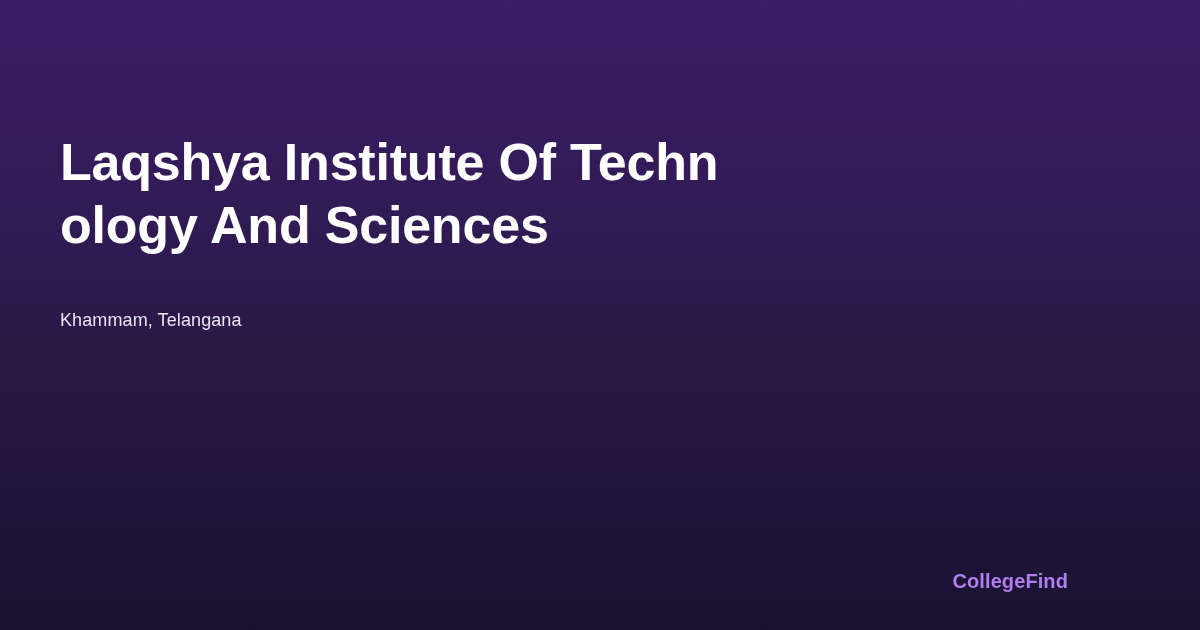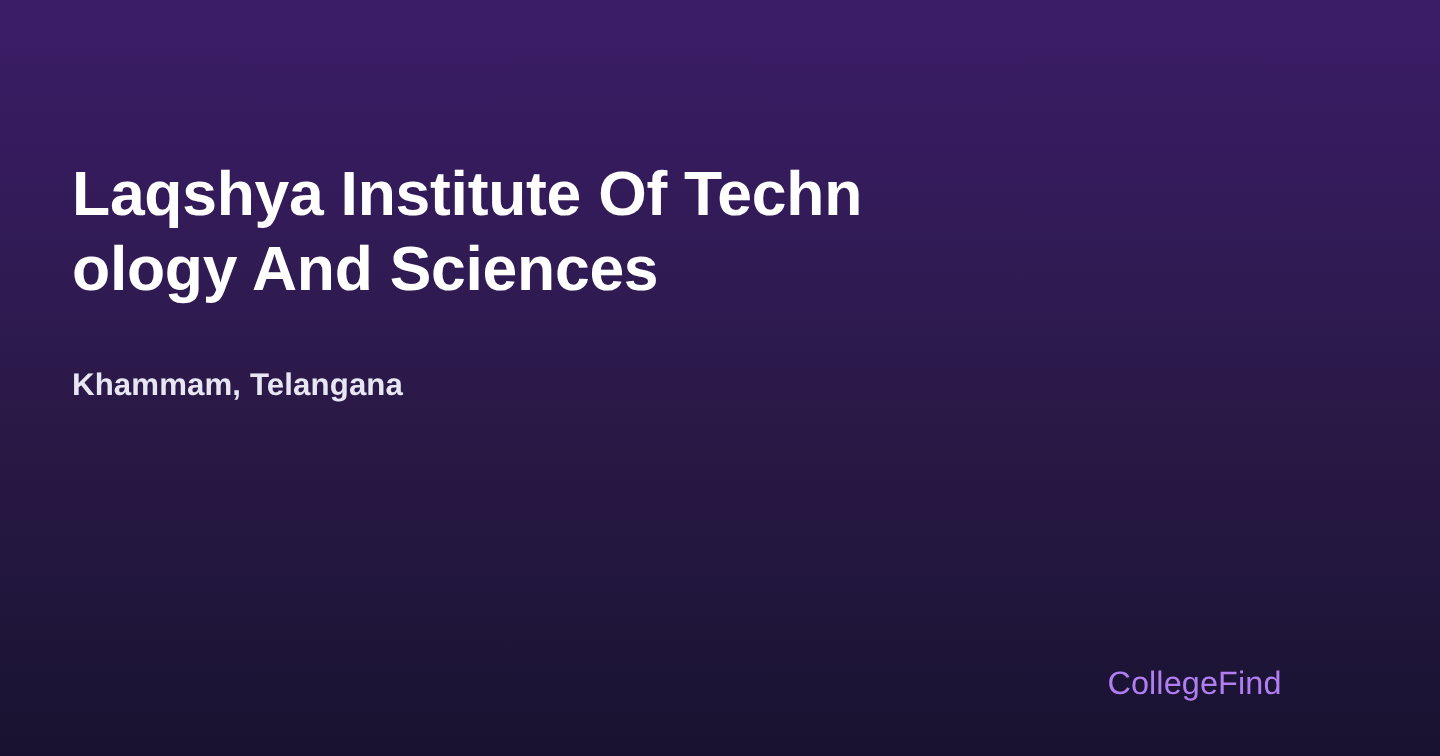--- a/index.html
+++ b/index.html
@@ -41,22 +41,22 @@
     color: #ffffff;
     letter-spacing: -0.2px;
     word-break: break-all;
     white-space: pre-wrap;
   }
 
   .college-location {
     position: absolute;
     left: 60px;
     top: 303px;
-    font-size: 26px;
-    font-weight: bold;
+    font-size: 18px;
+    font-weight: normal;
     line-height: 34px;
     color: #e8e6f2;
     letter-spacing: 0.1px;
   }
 
   .course-list {
     position: absolute;
     left: 60px;
     top: 449px;
     list-style: none;
@@ -72,23 +72,23 @@
 
   .course-bullet {
     display: inline-block;
     width: 13px;
     color: #f0eef7;
   }
 
   .brand {
     position: absolute;
     right: 132px;
-    top: 554px;
-    font-size: 27px;
-    font-weight: normal;
+    top: 570px;
+    font-size: 20px;
+    font-weight: bold;
     color: #b07ef0;
     letter-spacing: 0.1px;
   }
 </style>
 </head>
 <body>
 
 <div class="card">
 
   <h1 class="college-title">Laqshya Institute Of Technology And Sciences</h1>

